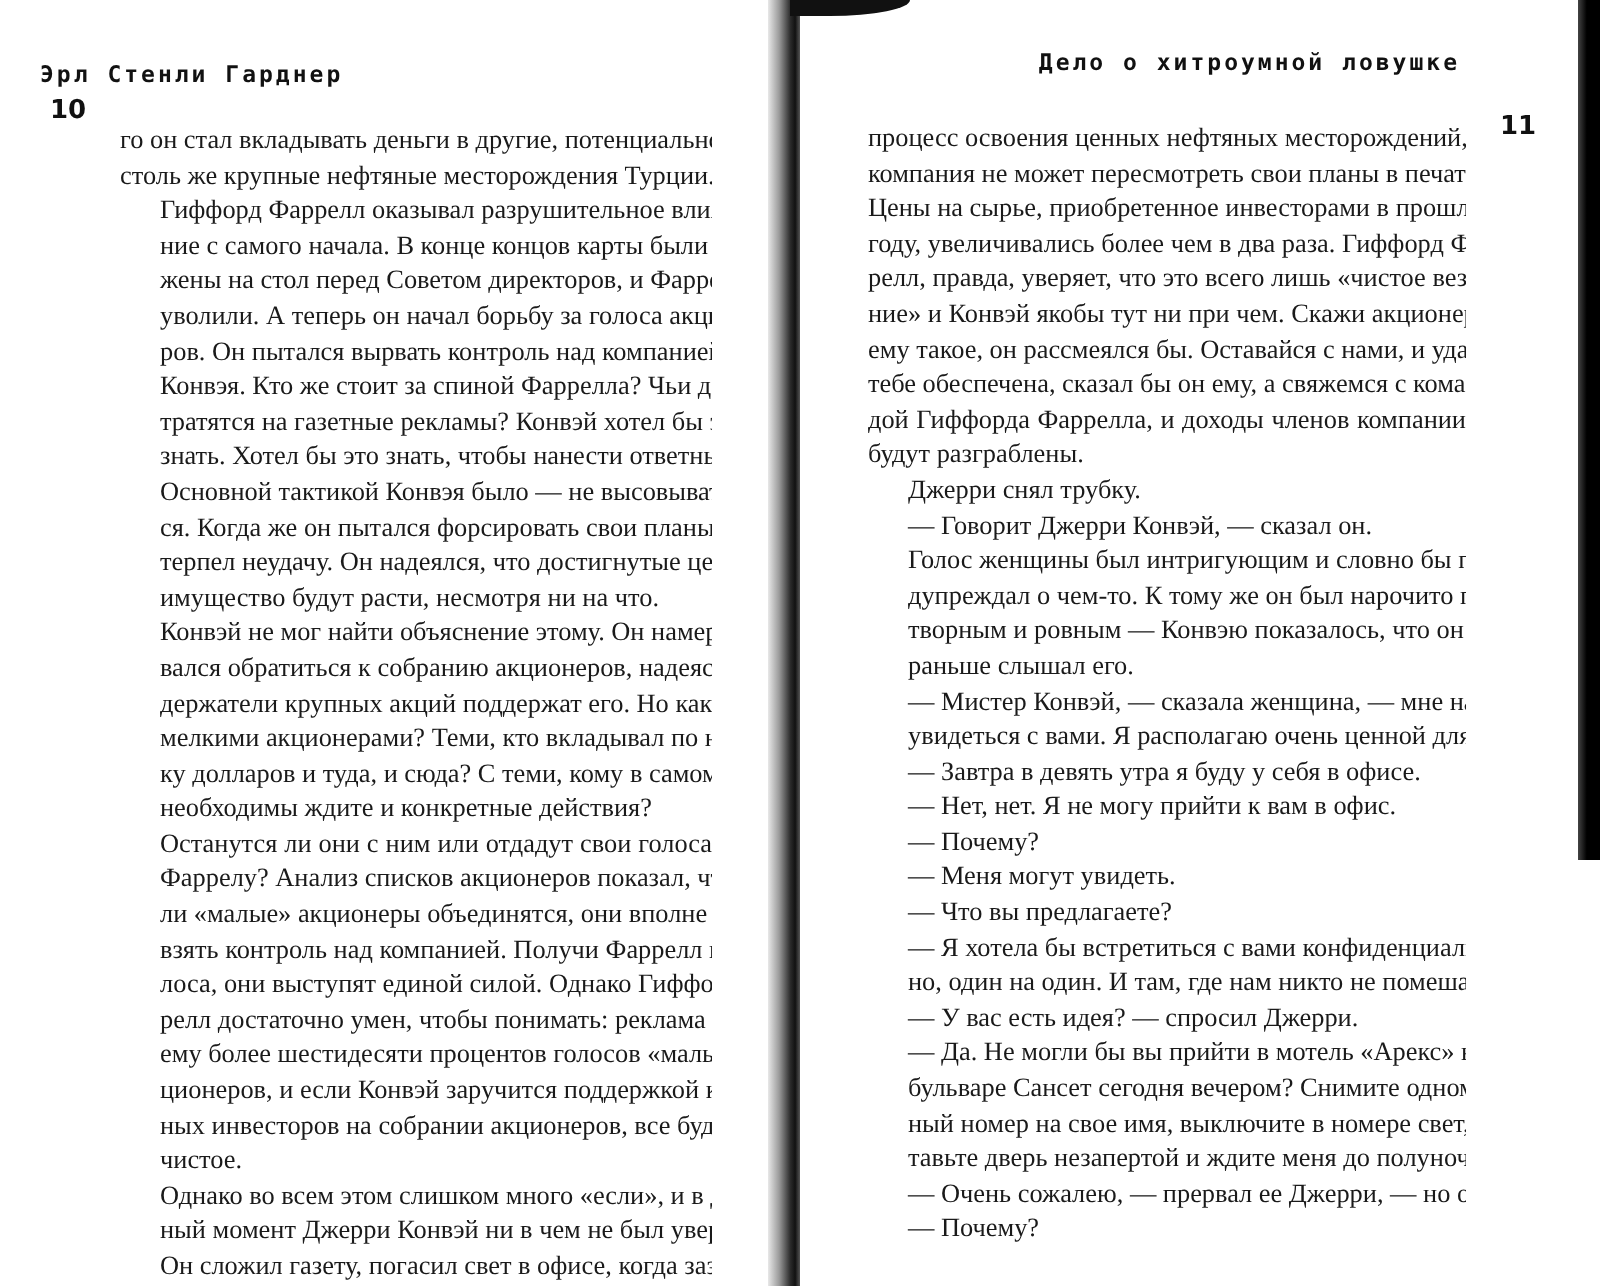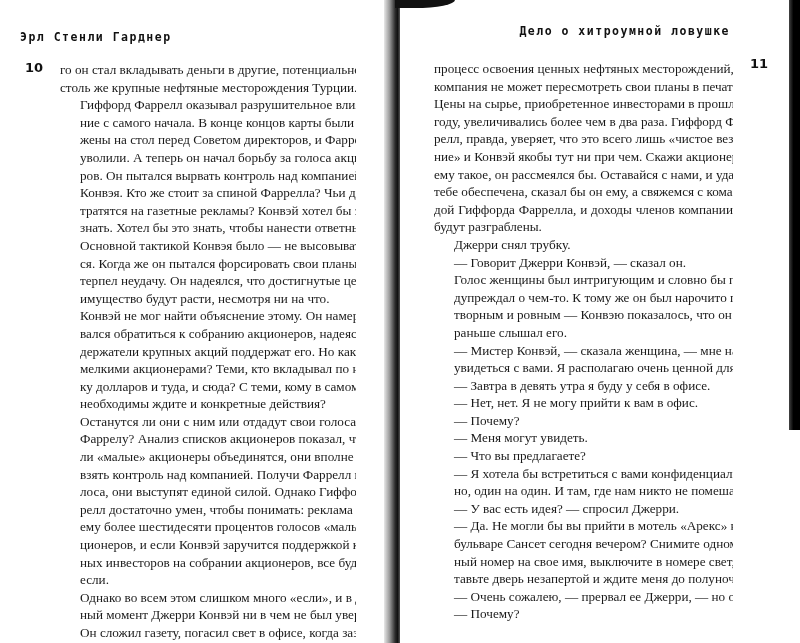--- a/index.html
+++ b/index.html
@@ -10,21 +10,21 @@
   .page-right { left:398px; width:392px; }
   .spine { position:absolute; left:384px; top:0; width:16px; height:643px;
     background:linear-gradient(to right, #e8e8e8 0%, #9a9a9a 35%, #2b2b2b 70%, #111 85%, #555 100%); }
   .spine-top { position:absolute; left:395px; top:0; width:60px; height:8px; background:#111; border-bottom-right-radius:40px 8px; }
   .right-edge { position:absolute; left:789px; top:0; width:11px; height:430px;
     background:linear-gradient(to right, #444 0%, #000 40%, #000 100%); }
   .running-head { position:absolute; font-family:"DejaVu Sans Mono", monospace; font-weight:bold; font-size:11.5px; letter-spacing:1.5px; color:#111; }
   .rh-left { left:20px; top:30px; }
   .rh-right { right:60px; top:24px; }
   .page-num { position:absolute; font-family:"DejaVu Sans", sans-serif; font-weight:bold; font-size:13px; color:#111; }
-  .pn-left { left:25px; top:60px; }
+  .pn-left { left:25px; top:48px; }
   .pn-right { left:352px; top:56px; }
   .text { position:absolute; font-size:13.2px; line-height:17.6px; text-align:justify; }
   .text-left { left:60px; top:61px; width:296px; }
   .text-right { left:36px; top:60px; width:299px; }
   .text p { margin:0; text-indent:20px; hyphens:manual; }
   .text p.noindent { text-indent:0; }
   .line { display:block; text-align:justify; text-align-last:justify; white-space:nowrap; overflow:hidden; }
   .line.last { text-align-last:left; }
 </style>
 </head>
@@ -67,21 +67,21 @@
         <p>
           <span class="line" style="text-indent: 20px;">Останутся ли они с ним или отдадут свои голоса</span>
           <span class="line">Фаррелу? Анализ списков акционеров показал, что, ес-</span>
           <span class="line">ли «малые» акционеры объединятся, они вполне могут</span>
           <span class="line">взять контроль над компанией. Получи Фаррелл их го-</span>
           <span class="line">лоса, они выступят единой силой. Однако Гиффорд Фар-</span>
           <span class="line">релл достаточно умен, чтобы понимать: реклама не даст</span>
           <span class="line">ему более шестидесяти процентов голосов «малых» ак-</span>
           <span class="line">ционеров, и если Конвэй заручится поддержкой круп-</span>
           <span class="line">ных инвесторов на собрании акционеров, все будет в по-</span>
-          <span class="line last">если.</span>
+          <span class="line last">чистое.</span>
         </p>
         <p>
           <span class="line" style="text-indent: 20px;">Однако во всем этом слишком много «если», и в дан-</span>
           <span class="line last">ный момент Джерри Конвэй ни в чем не был уверен.</span>
         </p>
         <p>
           <span class="line" style="text-indent: 20px;">Он сложил газету, погасил свет в офисе, когда зазво-</span>
           <span class="line last">нил телефон.</span>
         </p>
       </div>

